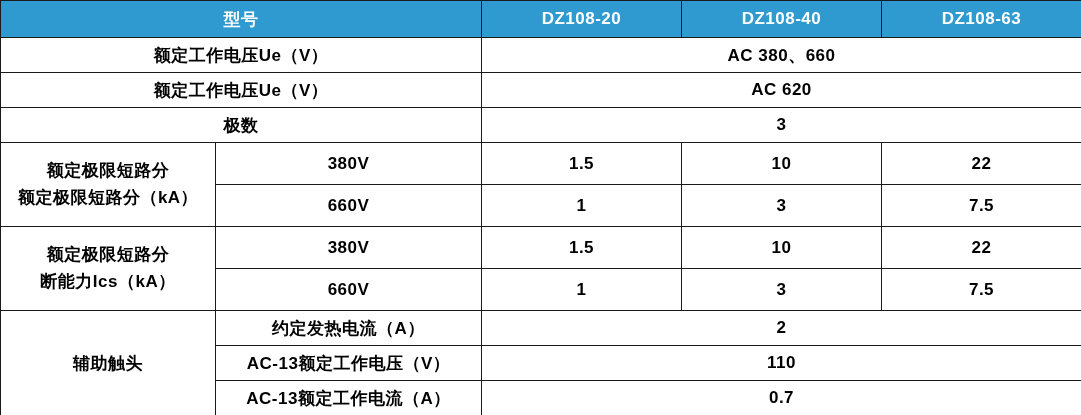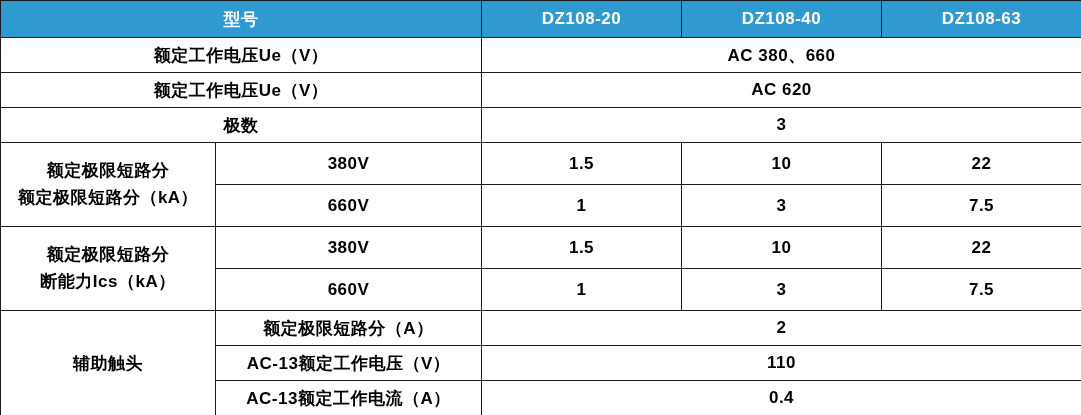--- a/index.html
+++ b/index.html
@@ -129,26 +129,26 @@
     </tr>
     <tr class="row-tall">
       <td class="sub-label">660V</td>
       <td class="val">1</td>
       <td class="val">3</td>
       <td class="val">7.5</td>
     </tr>
 
     <tr class="row-std">
       <td class="label-cell" rowspan="3">辅助触头</td>
-      <td class="sub-label">额定极限短路分（A）</td>
+      <td class="sub-label">约定发热电流（A）</td>
       <td class="val" colspan="3">2</td>
     </tr>
     <tr class="row-std">
       <td class="sub-label">AC-13额定工作电压（V）</td>
       <td class="val" colspan="3">110</td>
     </tr>
     <tr class="row-std">
       <td class="sub-label">AC-13额定工作电流（A）</td>
-      <td class="val" colspan="3">0.4</td>
+      <td class="val" colspan="3">0.7</td>
     </tr>
   </tbody>
 </table>
 </div>
 
 </body></html>

